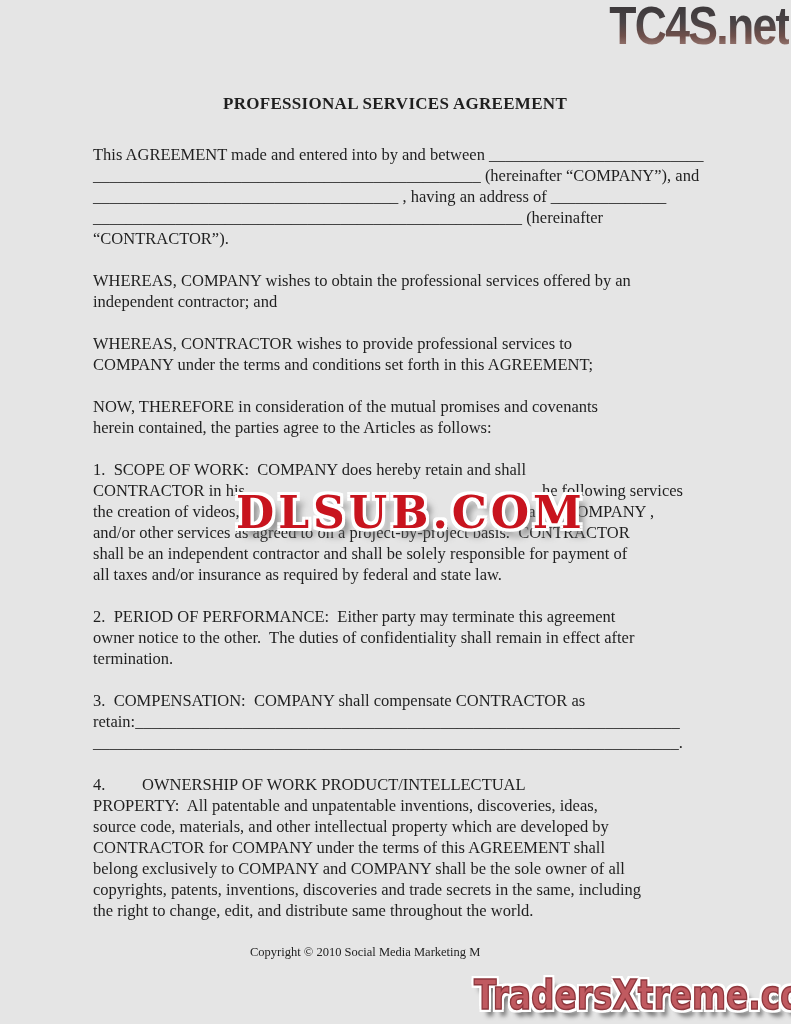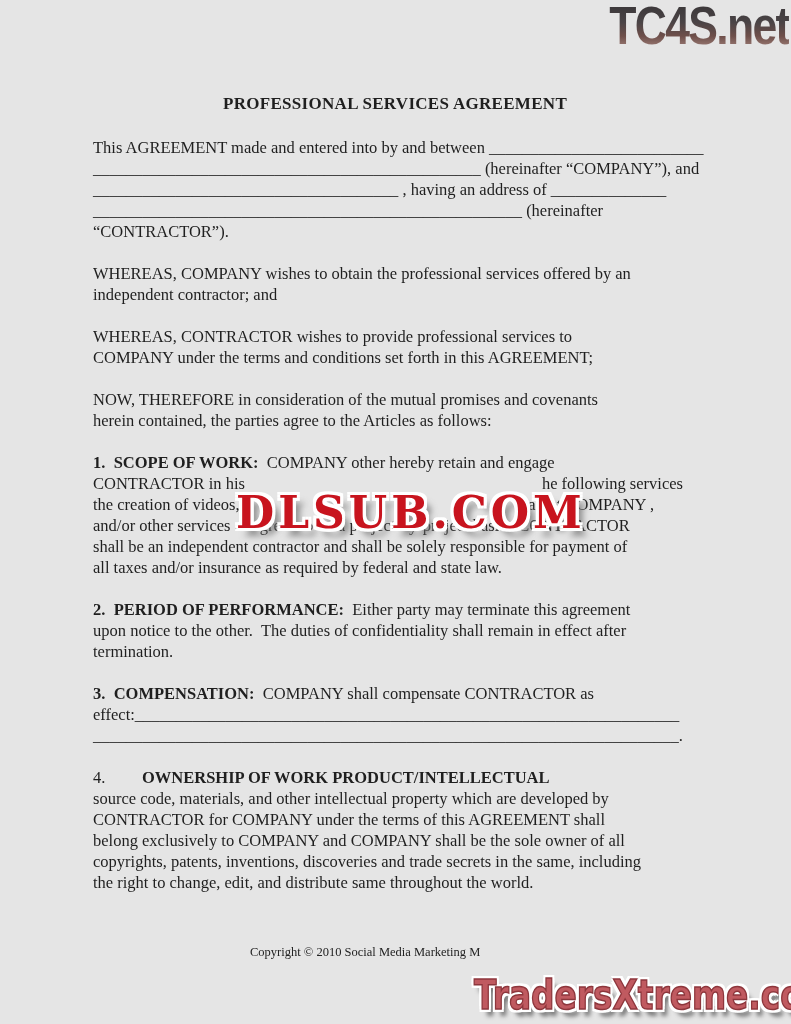--- a/index.html
+++ b/index.html
@@ -4,26 +4,26 @@
 <style>
   html,body{margin:0;padding:0;}
   body{width:791px;height:1024px;background:#ffffff;position:relative;overflow:hidden;
        font-family:"Liberation Serif", serif;}
   .page{position:absolute;inset:0;background:#e5e5e5;}
 
   
   .doc{position:absolute;left:93px;top:93px;width:640px;color:#1f1f1f;
        font-family:"Liberation Serif", serif;font-size:16.5px;line-height:21px;}
   .doc-title{text-align:center;width:604px;font-weight:bold;font-size:17px;
-       letter-spacing:.3px;white-space:pre;height:21px;margin:0 0 23px 0;}
+       letter-spacing:.3px;white-space:pre;height:21px;margin:0 0 30px 0;}
   .para{margin:0 0 21px 0;}
   .para:last-child{margin-bottom:4px;}
   .tline{white-space:pre;height:21px;}
   .tline span{white-space:pre;}
-  .b{font-weight:bold;}
+  .b{font-weight:normal;}
 
   
   .tc4s{position:absolute;top:3px;right:2px;transform:scaleX(0.84);transform-origin:100% 0;
         font-family:"Liberation Sans", sans-serif;font-weight:bold;font-size:53px;line-height:46px;
         letter-spacing:-2px;
         background:linear-gradient(180deg,#3d393b 8%,#4a4446 42%,#6e4f4a 72%,#9a7a74 96%);
         -webkit-background-clip:text;background-clip:text;color:transparent;
         -webkit-text-fill-color:transparent;}
 
   
@@ -71,39 +71,40 @@
         </div>
         <div class="para">
           <div class="tline"><span>WHEREAS, CONTRACTOR wishes to provide professional services to</span></div>
           <div class="tline"><span>COMPANY under the terms and conditions set forth in this AGREEMENT;</span></div>
         </div>
         <div class="para">
           <div class="tline"><span>NOW, THEREFORE in consideration of the mutual promises and covenants</span></div>
           <div class="tline"><span>herein contained, the parties agree to the Articles as follows:</span></div>
         </div>
         <div class="para">
-          <div class="tline"><span class="b">1.  SCOPE OF WORK:</span><span>  COMPANY other hereby retain and engage</span></div>
+          <div class="tline"><span class="b">1.  SCOPE OF WORK:</span><span>  COMPANY does hereby retain and shall</span></div>
           <div class="tline"><span>CONTRACTOR in his                                                                        he following services</span></div>
           <div class="tline"><span>the creation of videos,                                                                    narket COMPANY ,</span></div>
           <div class="tline"><span>and/or other services as agreed to on a project-by-project basis.  CONTRACTOR</span></div>
           <div class="tline"><span>shall be an independent contractor and shall be solely responsible for payment of</span></div>
           <div class="tline"><span>all taxes and/or insurance as required by federal and state law.</span></div>
         </div>
         <div class="para">
           <div class="tline"><span class="b">2.  PERIOD OF PERFORMANCE:</span><span>  Either party may terminate this agreement</span></div>
-          <div class="tline"><span>upon notice to the other.  The duties of confidentiality shall remain in effect after</span></div>
+          <div class="tline"><span>owner notice to the other.  The duties of confidentiality shall remain in effect after</span></div>
           <div class="tline"><span>termination.</span></div>
         </div>
         <div class="para">
           <div class="tline"><span class="b">3.  COMPENSATION:</span><span>  COMPANY shall compensate CONTRACTOR as</span></div>
-          <div class="tline"><span>effect:__________________________________________________________________</span></div>
+          <div class="tline"><span>retain:__________________________________________________________________</span></div>
           <div class="tline"><span>_______________________________________________________________________.</span></div>
         </div>
         <div class="para">
           <div class="tline"><span style="display: inline-block; width: 49px;">4.</span><span class="b">OWNERSHIP OF WORK PRODUCT/INTELLECTUAL</span></div>
+          <div class="tline"><span class="b">PROPERTY:</span><span>  All patentable and unpatentable inventions, discoveries, ideas,</span></div>
           <div class="tline"><span>source code, materials, and other intellectual property which are developed by</span></div>
           <div class="tline"><span>CONTRACTOR for COMPANY under the terms of this AGREEMENT shall</span></div>
           <div class="tline"><span>belong exclusively to COMPANY and COMPANY shall be the sole owner of all</span></div>
           <div class="tline"><span>copyrights, patents, inventions, discoveries and trade secrets in the same, including</span></div>
           <div class="tline"><span>the right to change, edit, and distribute same throughout the world.</span></div>
         </div>
       </div>
   </div>
 
   <div class="dlsub">DLSUB.COM</div>

